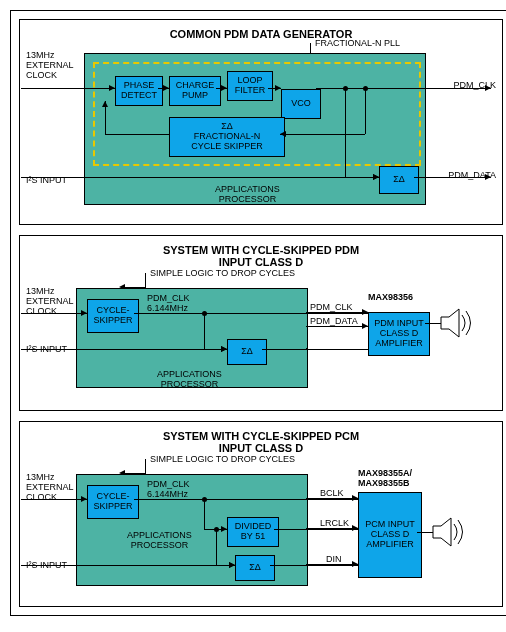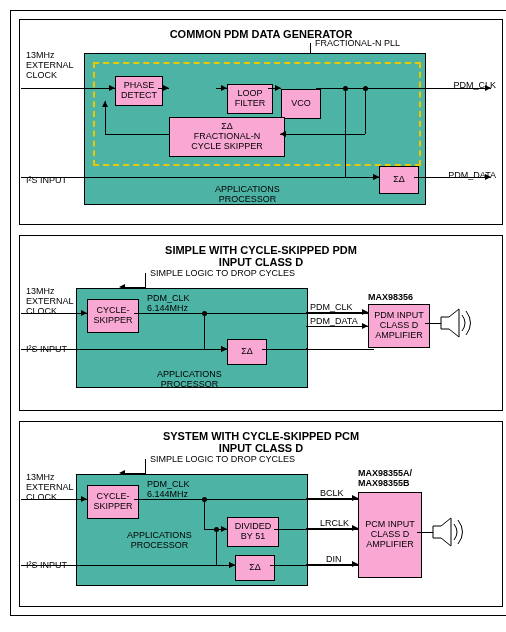--- a/index.html
+++ b/index.html
@@ -2,21 +2,21 @@
 <html><head>
 <meta charset="utf-8">
 <style>
 body{margin:0;padding:10px;font-family:Arial,Helvetica,sans-serif;font-size:9px;background:#fff;color:#000}
 .frame{border:1px solid #000;width:484px;padding:8px}
 .panel{border:1px solid #000;padding:8px 6px 6px;margin-bottom:10px;position:relative}
 .panel:last-child{margin-bottom:0}
 .title{text-align:center;font-weight:bold;font-size:11px;margin-bottom:4px}
 .proc{background:#4db3a4;position:relative;border:1px solid #000}
 .dashed{border:2px dashed #e8c800;position:absolute}
-.box{background:#f9a8d4;border:1px solid #000;display:flex;align-items:center;justify-content:center;text-align:center;line-height:1.1;padding:2px}
+.box{background:#0ea5e9;border:1px solid #000;display:flex;align-items:center;justify-content:center;text-align:center;line-height:1.1;padding:2px}
 .lbl{position:absolute;white-space:nowrap}
 .line{position:absolute;background:#000}
 .node{position:absolute;width:5px;height:5px;background:#000;border-radius:50%}
 .arrow-r{position:absolute;width:0;height:0;border-top:3px solid transparent;border-bottom:3px solid transparent;border-left:6px solid #000}
 .arrow-l{position:absolute;width:0;height:0;border-top:3px solid transparent;border-bottom:3px solid transparent;border-right:6px solid #000}
 .arrow-u{position:absolute;width:0;height:0;border-left:3px solid transparent;border-right:3px solid transparent;border-bottom:6px solid #000}
 .spk{position:absolute}
 </style>
 </head>
 <body>
@@ -37,21 +37,23 @@
   <div class="lbl" style="right:6px;top:60px">PDM_CLK</div>
   <div class="lbl" style="right:6px;top:150px">PDM_DATA</div>
   <div class="lbl" style="left:345px;top:42px;white-space:pre;text-align:right">PDM_CLK
 6.144MHz</div>
 
   <div class="proc" style="position:absolute;left:64px;top:33px;width:340px;height:150px">
     <div class="dashed" style="left:8px;top:8px;width:324px;height:100px"></div>
 
     <div class="box" style="position:absolute;left:30px;top:22px;width:42px;height:24px;white-space:pre">PHASE
 DETECT</div>
-    <div class="box" style="position:absolute;left:142px;top:30px;width:40px;height:24px;white-space:pre">LOOP
+    <div class="box" style="position:absolute;left:84px;top:22px;width:46px;height:24px;white-space:pre">CHARGE
+PUMP</div>
+    <div class="box" style="position:absolute;left:142px;top:17px;width:40px;height:24px;white-space:pre">LOOP
 FILTER</div>
     <div class="box" style="position:absolute;left:196px;top:35px;width:34px;height:24px">VCO</div>
     <div class="box" style="position:absolute;left:84px;top:63px;width:110px;height:34px;white-space:pre">ΣΔ
 FRACTIONAL-N
 CYCLE SKIPPER</div>
     <div class="box" style="position:absolute;left:294px;top:112px;width:34px;height:22px">ΣΔ</div>
     <div class="lbl" style="left:130px;top:130px;white-space:pre;text-align:center">APPLICATIONS
 PROCESSOR</div>
 
     <div class="line" style="left:-64px;top:34px;width:94px;height:1px"></div>
@@ -76,21 +78,21 @@
     <div class="line" style="left:260px;top:123px;width:34px;height:1px"></div>
         <div class="arrow-r" style="left:288px;top:120px"></div>
     <div class="line" style="left:329px;top:123px;width:77px;height:1px"></div>
         <div class="arrow-r" style="left:400px;top:120px"></div>
     <div class="line" style="left:-64px;top:123px;width:358px;height:1px"></div>
         <div class="arrow-r" style="left:288px;top:120px"></div>
   </div>
 </div>
 
 <div class="panel" style="height:160px">
-  <div class="title" style="white-space:pre">SIMPLE WITH CYCLE-SKIPPED PDM
+  <div class="title" style="white-space:pre">SYSTEM WITH CYCLE-SKIPPED PDM
 INPUT CLASS D</div>
   <div class="lbl" style="left:130px;top:32px">SIMPLE LOGIC TO DROP CYCLES</div>
   <div class="line" style="left:125px;top:37px;width:1px;height:14px"></div>
   <div class="line" style="left:105px;top:51px;width:21px;height:1px"></div>
   <div class="arrow-l" style="left:99px;top:48px"></div>
 
   <div class="lbl" style="left:6px;top:50px;white-space:pre">13MHz
 EXTERNAL
 CLOCK</div>
   <div class="lbl" style="left:6px;top:108px">I²S INPUT</div>
@@ -119,21 +121,21 @@
   <div class="lbl" style="left:290px;top:66px">PDM_CLK</div>
   <div class="lbl" style="left:290px;top:80px">PDM_DATA</div>
   <div class="lbl" style="left:348px;top:56px;font-weight:bold">MAX98356</div>
 
   <div class="line" style="left:286px;top:76px;width:62px;height:1px"></div>
       <div class="arrow-r" style="left:342px;top:73px"></div>
   <div class="line" style="left:286px;top:90px;width:62px;height:1px"></div>
       <div class="arrow-r" style="left:342px;top:87px"></div>
   <div class="line" style="left:286px;top:112px;width:1px;height:1px"></div>
 
-  <div class="box" style="position:absolute;left:348px;top:68px;width:56px;height:38px;white-space:pre">PDM INPUT
+  <div class="box" style="position:absolute;left:348px;top:76px;width:56px;height:38px;white-space:pre">PDM INPUT
 CLASS D
 AMPLIFIER</div>
   <div class="line" style="left:405px;top:87px;width:16px;height:1px"></div>
   <svg class="spk" style="left:420px;top:70px" width="34" height="34">
         <path d="M1 11 h8 l10 -8 v28 l-10 -8 h-8 z" fill="none" stroke="#000"></path>
         <path d="M22 9 q6 8 0 16" fill="none" stroke="#000"></path>
         <path d="M26 5 q9 12 0 24" fill="none" stroke="#000"></path>
       </svg>
 </div>
 

